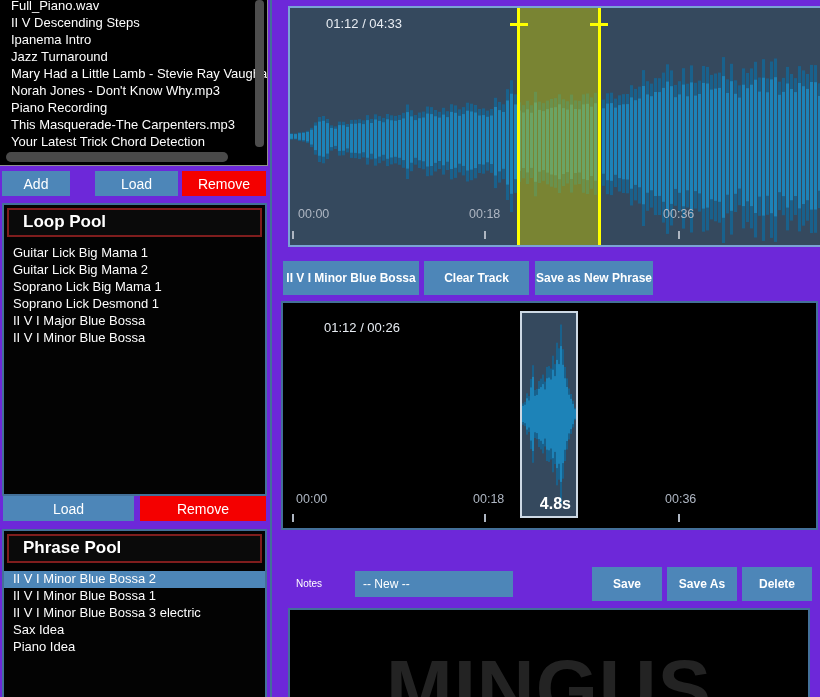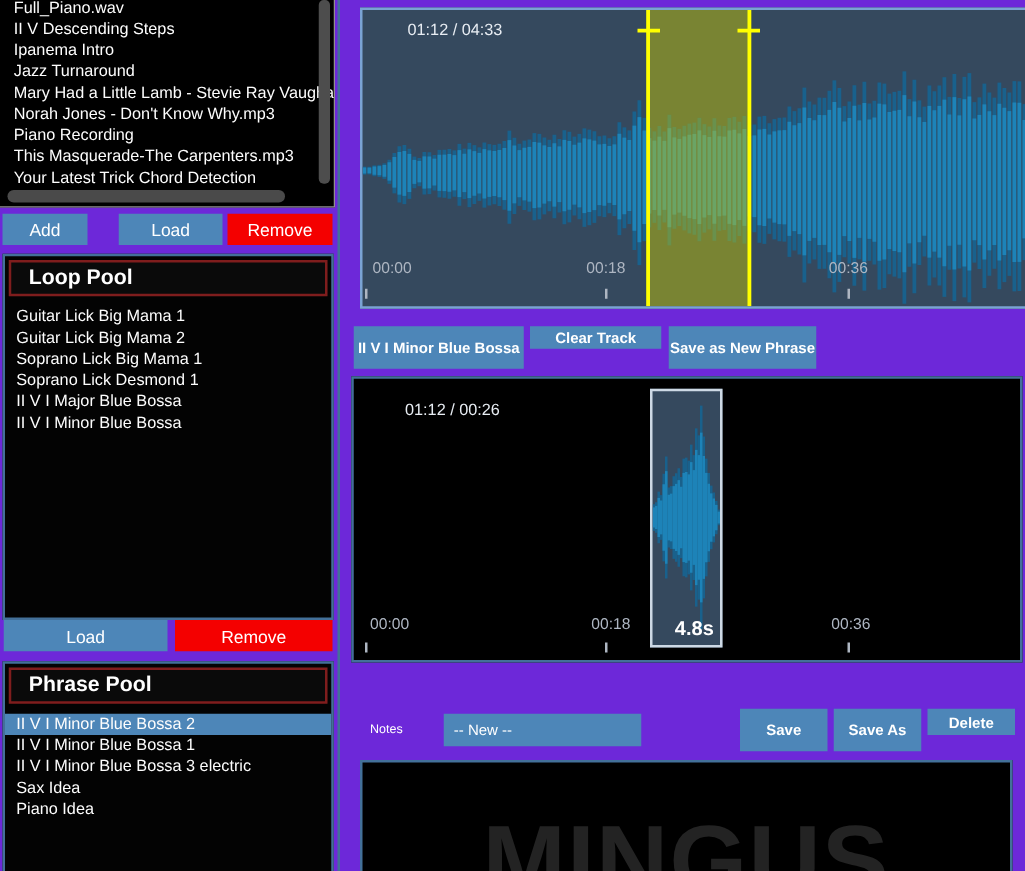--- a/index.html
+++ b/index.html
@@ -428,21 +428,21 @@
     </div>
     <div class="tl-label" style="left:8px;">00:00</div>
     <div class="tl-label" style="left:179px;">00:18</div>
     <div class="tl-label" style="left:373px;">00:36</div>
     <div class="tl-tick" style="left:2px;"></div>
     <div class="tl-tick" style="left:194px;"></div>
     <div class="tl-tick" style="left:388px;"></div>
   </div>
 
   <div class="btn bold" style="left:283px;top:261px;width:136px;height:34px;">II V I Minor Blue Bossa</div>
-  <div class="btn bold" style="left:424px;top:261px;width:105px;height:18px;">Clear Track</div>
+  <div class="btn bold" style="left:424px;top:261px;width:105px;height:34px;">Clear Track</div>
   <div class="btn bold" style="left:535px;top:261px;width:118px;height:34px;">Save as New Phrase</div>
 
   <div class="phrase-panel">
     <div class="time-label">01:12 / 00:26</div>
     <div class="clip" id="phraseClip" style="left: 237px; top: 8px; width: 58px; height: 207px;">
       <svg id="clipWave" class="wave-svg" width="54" height="203">
           <g fill="#19618c">
             <rect x="0" y="90.4" width="2" height="21.3"></rect>
             <rect x="2" y="88.8" width="2" height="24.4"></rect>
             <rect x="4" y="80.3" width="2" height="41.3"></rect>
@@ -508,19 +508,19 @@
     <div class="tl-label" style="left:382px;">00:36</div>
     <div class="tl-tick" style="left:9px;"></div>
     <div class="tl-tick" style="left:201px;"></div>
     <div class="tl-tick" style="left:395px;"></div>
   </div>
 
   <div class="notes-label">Notes</div>
   <div class="notes-select">-- New --</div>
   <div class="btn bold" style="left:667px;top:567px;width:70px;height:34px;">Save As</div>
   <div class="btn bold" style="left:592px;top:567px;width:70px;height:34px;">Save</div>
-  <div class="btn bold" style="left:742px;top:567px;width:70px;height:21px;">Delete</div>
+  <div class="btn bold" style="left:742px;top:567px;width:70px;height:34px;">Delete</div>
 
   <div class="notes-area">
     <div class="watermark">MINGUS</div>
   </div>
 
 </div>
 
 </body></html>

